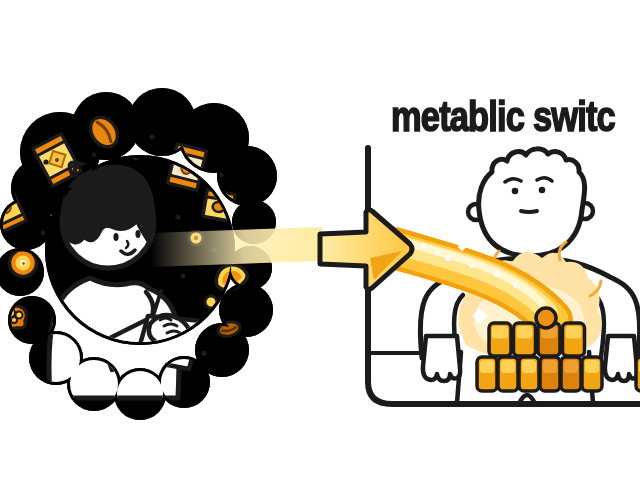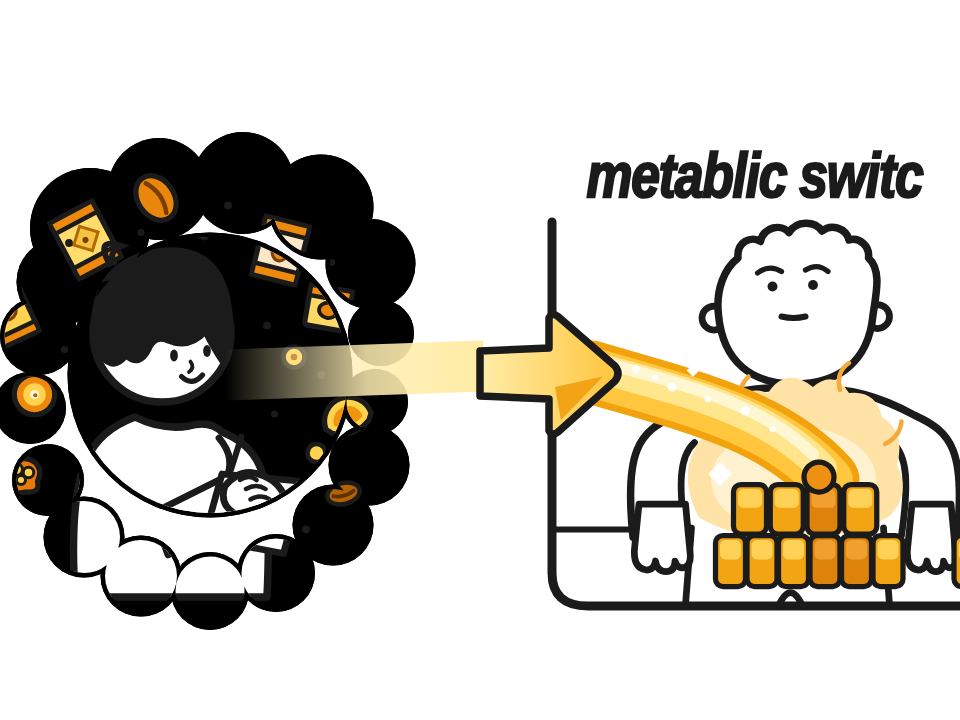--- a/index.html
+++ b/index.html
@@ -1,17 +1,17 @@
 <!DOCTYPE html>
 <html><head>
 <meta charset="utf-8">
 <style>
   html,body{margin:0;padding:0;background:#fff;}
   #stage{position:relative;width:640px;height:476px;overflow:hidden;background:#ffffff;
-         font-family:"Liberation Sans",sans-serif;font-style:italic;}
+         font-family:"Liberation Sans",sans-serif;}
   #stage svg{position:absolute;left:0;top:0;}
   .title{
     position:absolute;left:391px;top:96px;
     font-size:42px;font-weight:700;color:#1b1b1b;
     letter-spacing:-1px;white-space:nowrap;line-height:1;
     transform:scaleX(0.82);transform-origin:left top;
     -webkit-text-stroke:1.6px #1b1b1b;
   }
   .ln{fill:none;stroke:#1b1b1b;stroke-linecap:round;stroke-linejoin:round;}
 </style>

